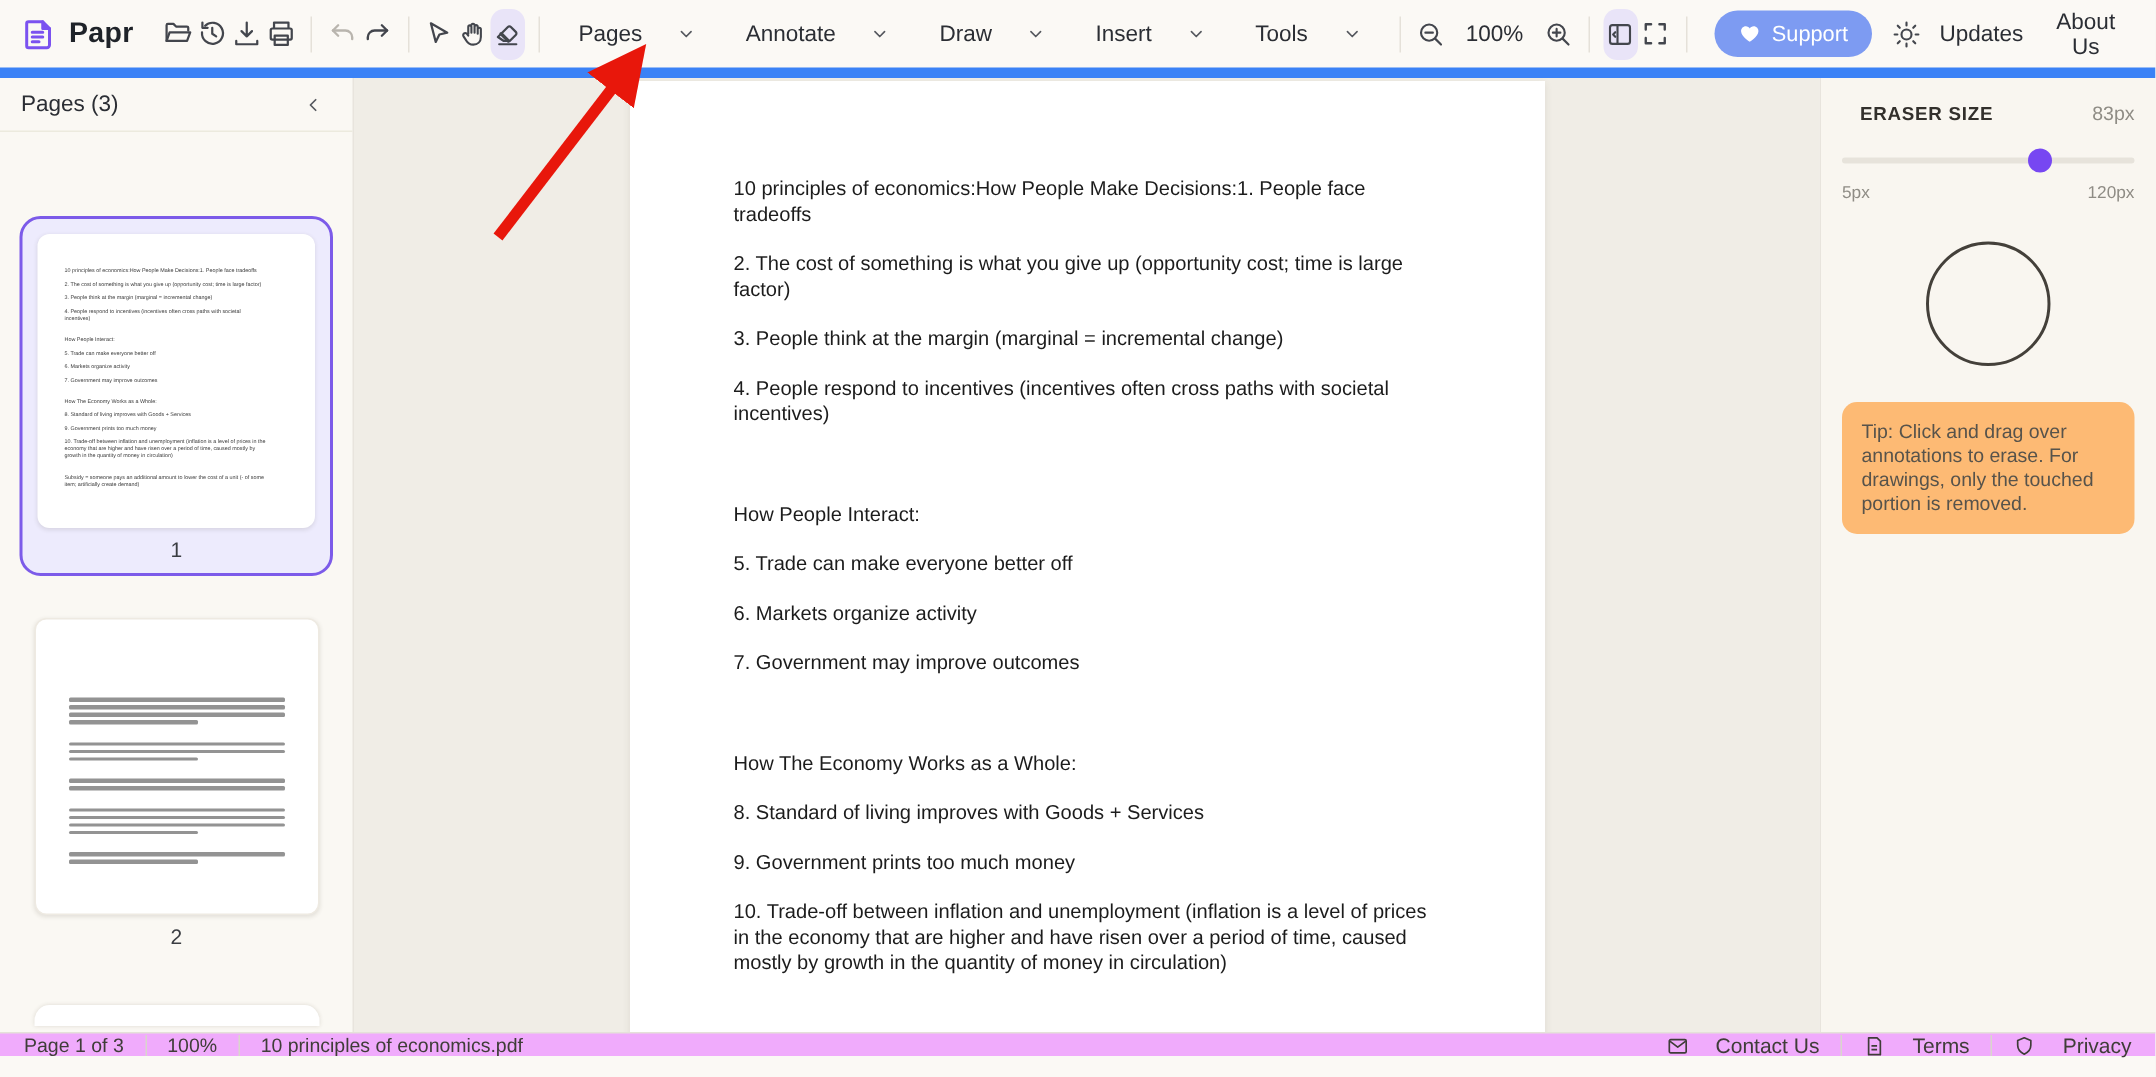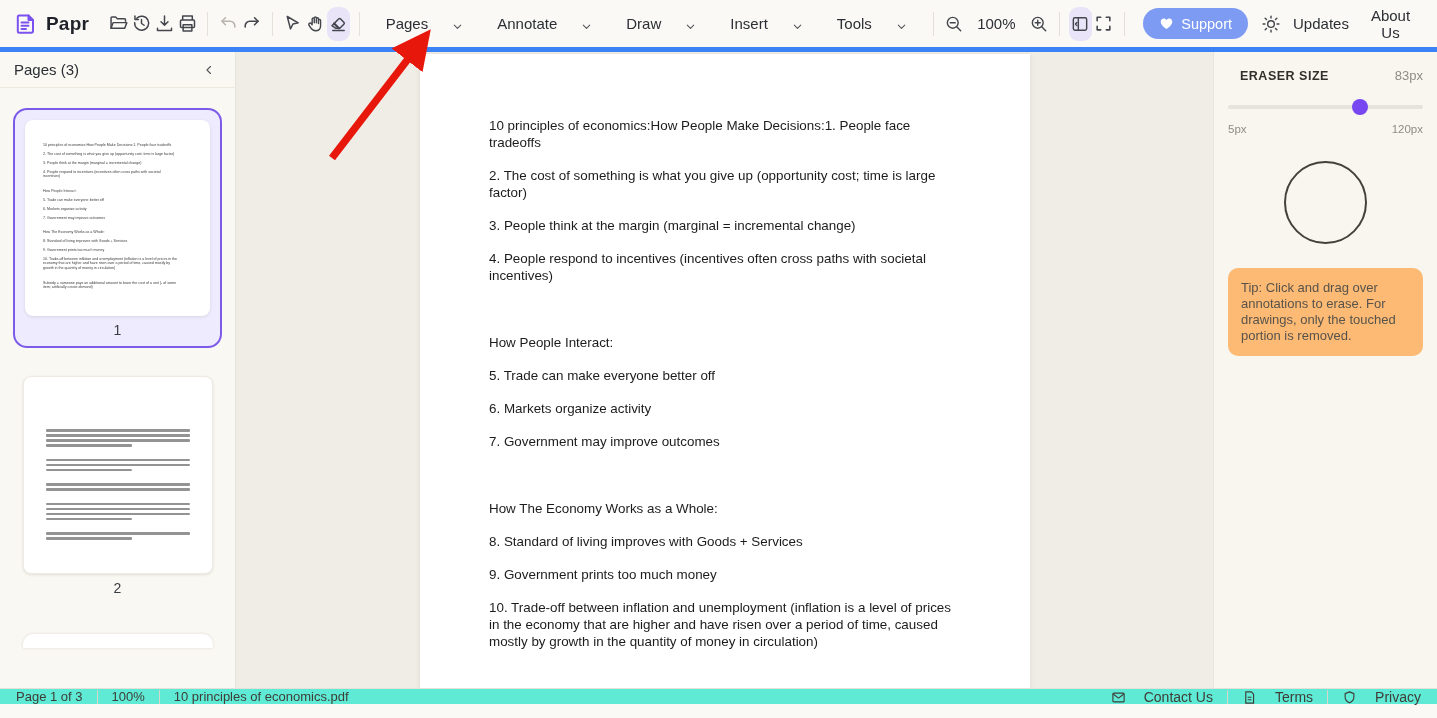--- a/index.html
+++ b/index.html
@@ -1,45 +1,45 @@
 <!DOCTYPE html>
 <html><head>
 <meta charset="utf-8">
 <style>
   * { margin:0; padding:0; box-sizing:border-box; }
   html,body { width:1437px; height:718px; overflow:hidden;
     font-family:"Liberation Sans", sans-serif; background:#fbf9f5; color:#24262b; }
 
   
   .toolbar { height:52px; display:flex; align-items:center; padding:0 14px;
-    background:#fbf9f5; border-bottom:5px solid #3b82f6; position:relative; z-index:2; }
+    background:#fbf9f5; border-bottom:7px solid #3b82f6; position:relative; z-index:2; }
   .brand { display:flex; align-items:center; gap:8px; margin-right:18px; }
   .brand-name { font-size:19px; font-weight:bold; color:#1f2329; letter-spacing:.2px; }
   .tbtn { width:34px; height:34px; border:none; background:transparent; border-radius:9px;
     display:flex; align-items:center; justify-content:center; cursor:pointer; color:#43464d; }
   .tbtn.selected { background:#e9e4f8; }
   .tbtn.muted { color:#b9b5ae; }
   .vdiv { width:1px; height:24px; background:#e5e1d9; margin:0 9px; }
-  .menu-btn { display:flex; align-items:flex-end; gap:24px; border:none; background:transparent;
+  .menu-btn { display:flex; align-items:center; gap:24px; border:none; background:transparent;
     font-family:inherit; font-size:15px; color:#2b2e34; padding:7px 10px; border-radius:8px;
     cursor:pointer; margin:0 7px; }
   .zoom-label { font-size:15px; color:#2b2e34; margin:0 10px; min-width:42px; text-align:center; }
   .toolbar-right { margin-left:auto; display:flex; align-items:center; }
   .support-btn { display:flex; align-items:center; gap:7px; background:#7d9bf2; color:#fff;
     border:none; border-radius:17px; height:31px; padding:0 16px; font-family:inherit;
     font-size:14.5px; cursor:pointer; margin:0 10px; }
   .top-link { border:none; background:transparent; font-family:inherit; font-size:15px;
     color:#2b2e34; padding:7px 9px; cursor:pointer; }
 
   
   .main { display:flex; height:636px; }
 
   
   .sidebar { width:236px; background:#faf8f3; border-right:1px solid #e8e4dd;
-    display:flex; flex-direction:column; }
+    display:flex; flex-direction:column;gap:36px; }
   .panel-head { height:36px; display:flex; align-items:center; justify-content:space-between;
     padding:0 14px; border-bottom:1px solid #eceade; font-size:15px; color:#2b2e34; flex:0 0 auto; }
   .collapse-btn { border:none; background:transparent; color:#55585e; cursor:pointer;
     width:24px; height:24px; display:flex; align-items:center; justify-content:center; }
   .thumb-list { flex:1; overflow:hidden; padding:20px 13px 0; display:flex;
     flex-direction:column; align-items:center; }
   .thumb-sel { width:209px; border:2px solid #7c5be9; background:#edebfd; border-radius:14px;
     padding:10px 10px 4px; cursor:pointer; }
   .mini-page { background:#fff; border-radius:8px; box-shadow:0 1px 3px rgba(60,50,30,.12);
     width:185px; height:196px; overflow:hidden; padding:22px 18px; }
@@ -81,21 +81,21 @@
   .slider-thumb { position:absolute; top:0; left:67.8%; width:16px; height:16px;
     margin-left:-8px; background:#7747f2; border-radius:50%; cursor:grab; }
   .range-row { display:flex; justify-content:space-between; font-size:11.5px; color:#8f8c85;
     margin-top:8px;align-items:center; }
   .eraser-preview { width:83px; height:83px; border:2.5px solid #44403a; border-radius:50%;
     margin:26px auto 24px; }
   .tip-box { background:#fdba74; border-radius:10px; padding:12px 13px; font-size:13px;
     line-height:16px; color:#57534b; }
 
   
-  .statusbar { height:16px; background:#5eead4; border-top:1px solid #e5e1d9;
+  .statusbar { height:16px; background:#f0abfc; border-top:1px solid #e5e1d9;
     display:flex; align-items:center; padding:0 16px; font-size:13px; color:#3f3d38; }
   .sb-left, .sb-right { display:flex; align-items:center; gap:14px; }
   .sb-right { margin-left:auto; }
   .sb-div { width:1px; height:14px; background:#d9d5cc; }
   .sb-link { display:flex; align-items:flex-end; gap:18px; border:none; background:transparent;
     font-family:inherit; font-size:14px; color:#3f3d38; cursor:pointer; }
   svg { display:block; }
 </style>
 </head>
 <body>

